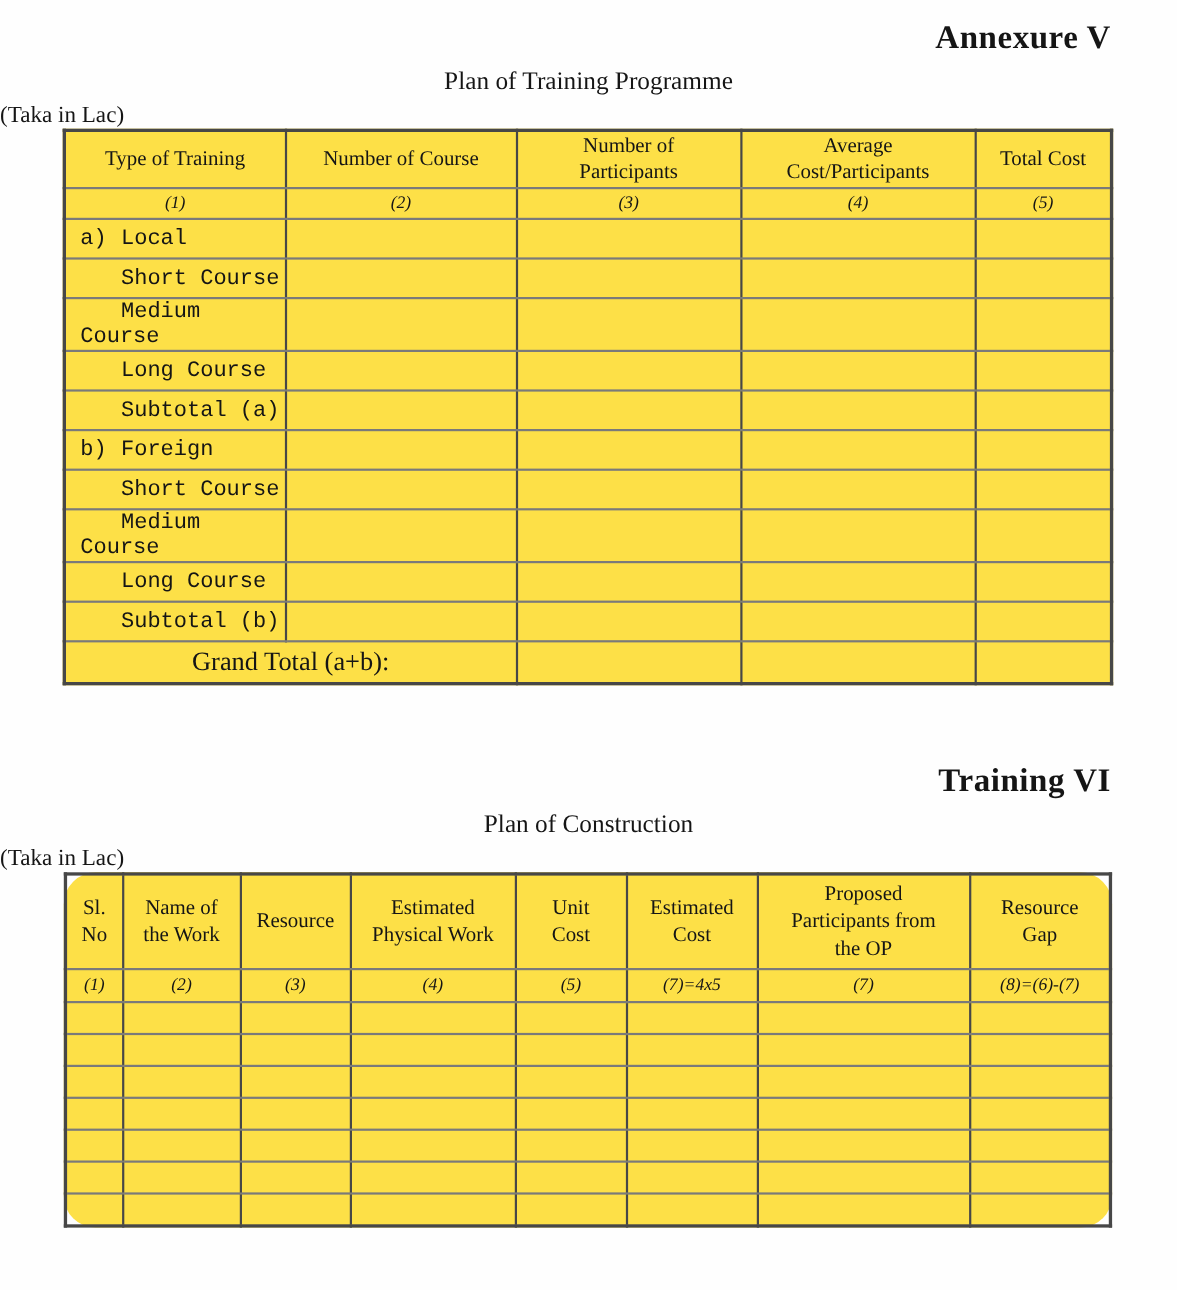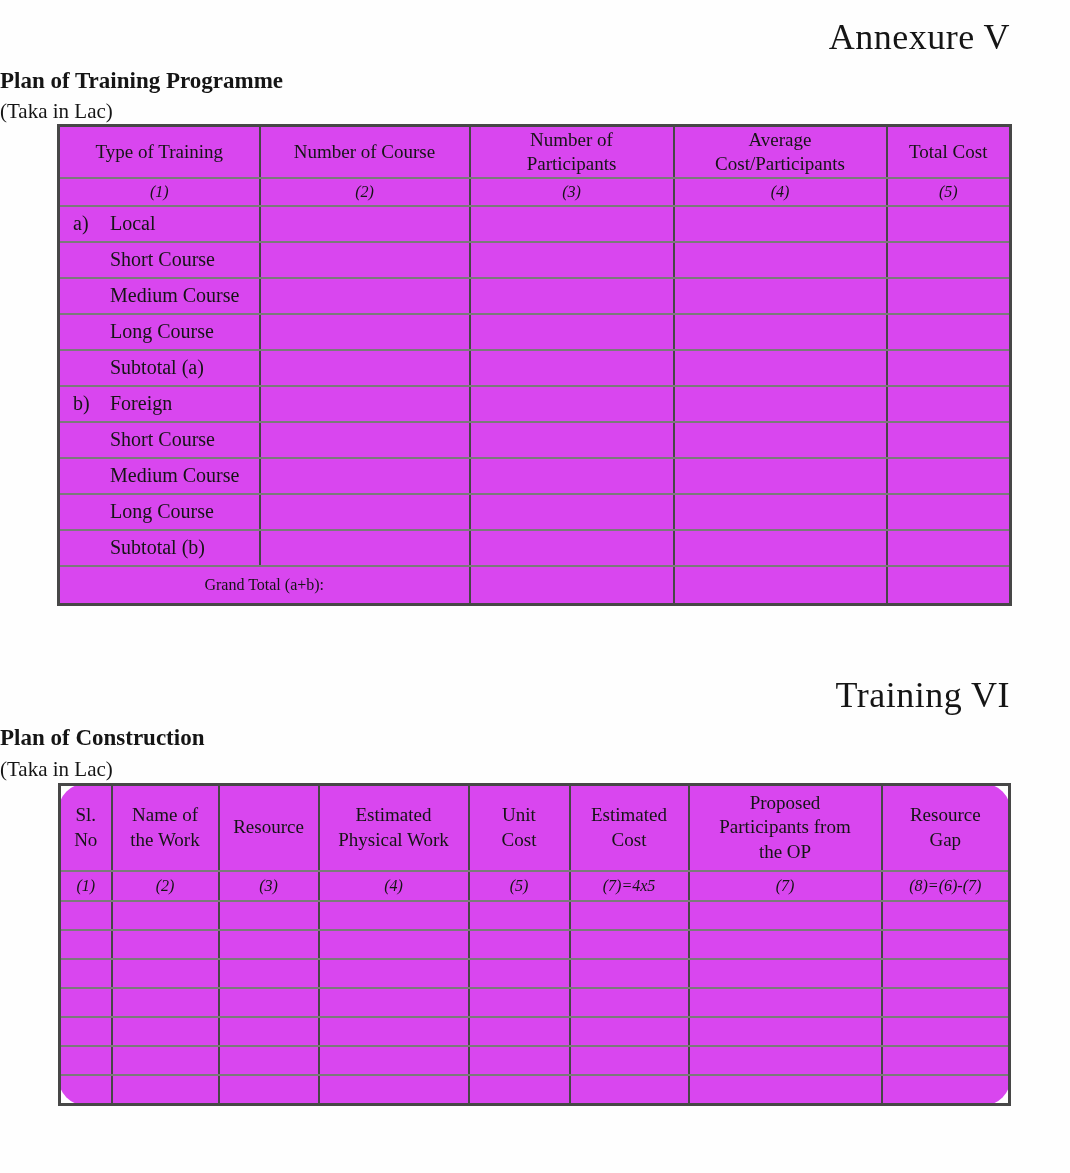--- a/index.html
+++ b/index.html
@@ -8,41 +8,42 @@
     width: 1070px;
     height: 1173px;
     background: #fefefe;
     color: #151515;
     font-family: "Liberation Serif", "DejaVu Serif", serif;
     overflow: hidden;
   }
   .annex-heading {
     text-align: right;
     margin: 18px 60px 0 0;
-    font-size: 36px;
-    font-weight: normal;
+    font-size: 30px;
+    font-weight: bold;
     letter-spacing: 0.5px;
     line-height: 1.1;
   }
   .table-title {
+    text-align: center;
     margin-top: 11px;
     font-size: 23px;
-    font-weight: bold;
+    font-weight: normal;
     line-height: 1.05;
   }
   .unit-note {
     margin: 7px 61px 2px 0;
     font-size: 21px;
     line-height: 1.05;
   }
   table.doc-table {
     border-collapse: collapse;
     table-layout: fixed;
     border: 3px solid #474747;
-    background: #d946ef;
+    background: #fde047;
     padding-left: 14px;
   }
   table.doc-table td, table.doc-table th {
     border: 2px solid;
     border-color: #7a7a7a #474747 #7a7a7a #474747; 
     padding: 0;
     font-weight: normal;
     overflow: hidden;
   }
   
@@ -57,23 +58,23 @@
   }
   .num-row td {
     height: 26px;
     font-size: 16px;
     font-style: italic;
     text-align: center;
     vertical-align: middle;
     line-height: 1;
   }
   .data-row td { height: 34px; vertical-align: middle; font-size: 20px; }
-  .label-cell { padding-left: 13px !important; }
+  .label-cell { padding-left: 13px !important; font-family: Liberation Mono, monospace; }
   .pfx { display: inline-block; width: 37px; }
-  .grand-row td { height: 36px; vertical-align: middle; font-size: 16px; }
+  .grand-row td { height: 36px; vertical-align: middle; font-size: 24px; }
   .grand-cell { text-align: center; }
   
   #annex6-heading { margin-top: 70px; }
   
   #construction-table { margin: 3px 0 0 58px; width: 950px; border-radius: 29px; }
   #construction-table th {
     height: 84px;
     font-size: 19px;
     text-align: center;
     vertical-align: middle;

